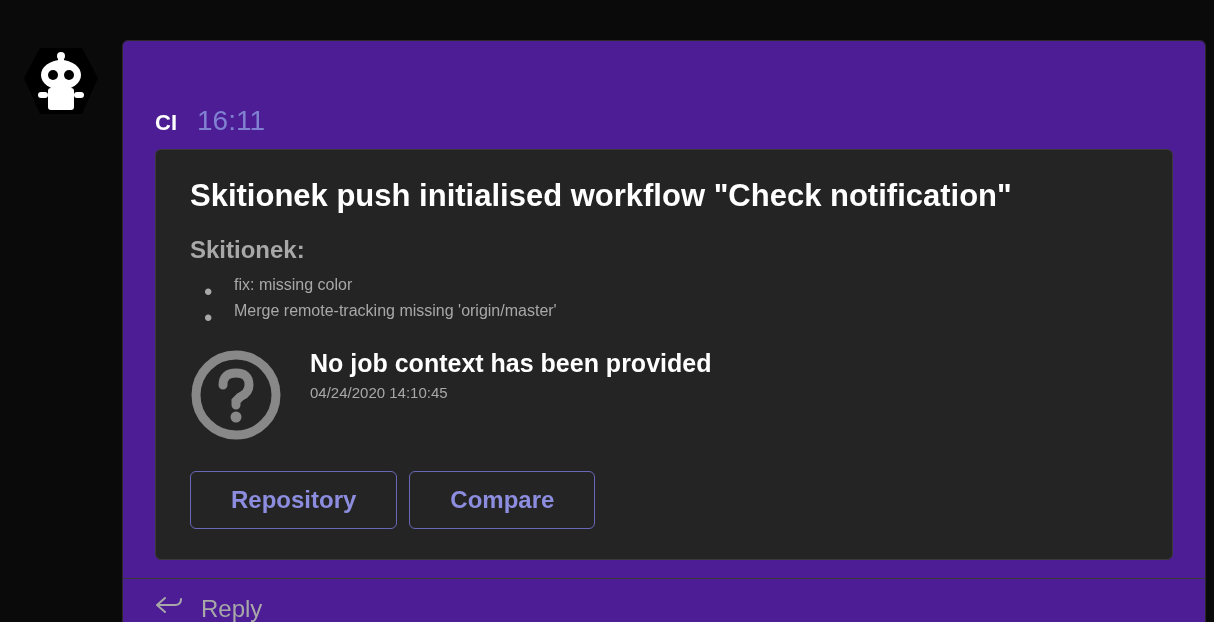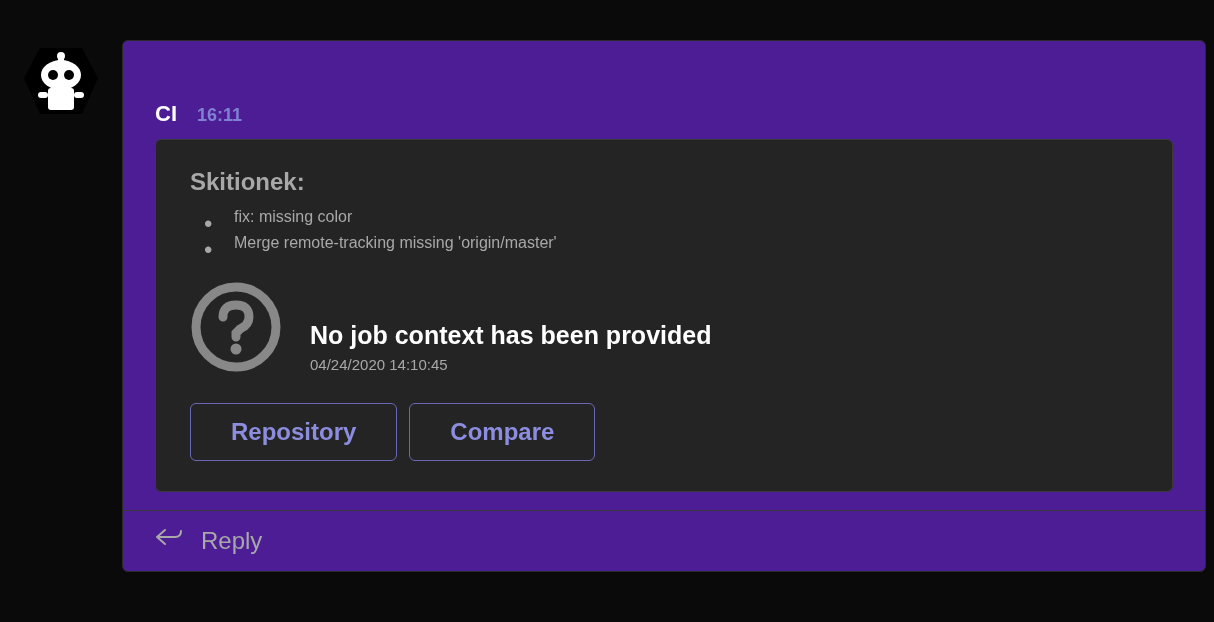--- a/index.html
+++ b/index.html
@@ -50,22 +50,22 @@
       gap: 20px;
     }
     
     .sender-name {
       font-size: 22px;
       font-weight: 700;
       color: #ffffff;
     }
     
     .timestamp {
-      font-size: 18px;
-      font-weight: 700;
+      font-size: 28px;
+      font-weight: 400;
       color: #8181d1;
       margin-top: 46px;
     }
     
     .card {
       margin: 0 32px 18px 32px;
       background: #242424;
       border: 1px solid #3a3a3a;
       border-radius: 6px;
       padding: 28px 34px 30px 34px;
@@ -101,21 +101,21 @@
     .changelog-list li::before {
       content: "•";
       position: absolute;
       left: -30px;
       color: #a8a8a8;
       font-size: 24px;
     }
     
     .status-row {
       display: flex;
-      align-items: flex-end;
+      align-items: flex-start;
       gap: 28px;
       margin-bottom: 30px;
     }
     
     .status-icon {
       width: 92px;
       height: 92px;
       flex-shrink: 0;
     }
     
@@ -196,20 +196,21 @@
     </div>
   </div>
 
   <div class="message-area">
     <div class="message-header">
       <span class="sender-name">CI</span>
       <span class="timestamp">16:11</span>
     </div>
 
     <div class="card">
+      <div class="card-title">Skitionek push initialised workflow "Check notification"</div>
 
       <div class="changelog-label">Skitionek:</div>
       <ul class="changelog-list">
         <li>fix: missing color</li>
         <li>Merge remote-tracking missing 'origin/master'</li>
       </ul>
 
       <div class="status-row">
         <div class="status-icon">
           <svg width="92" height="92" viewBox="0 0 92 92">

